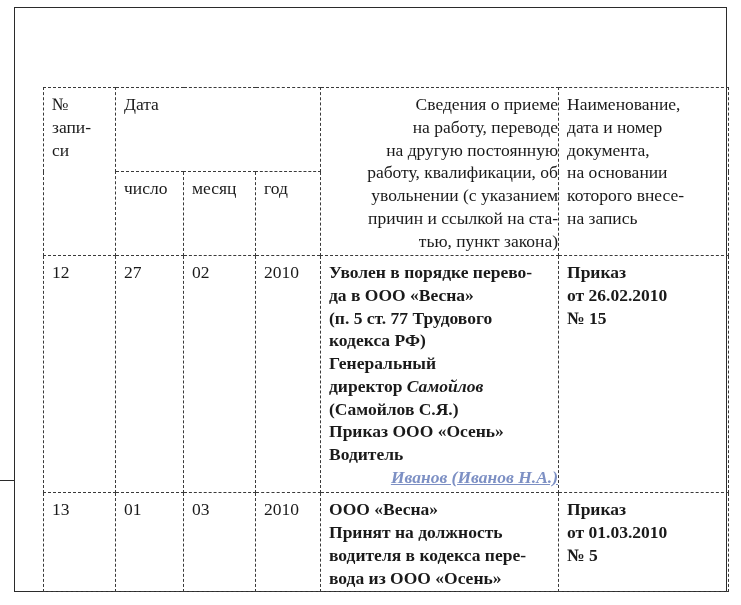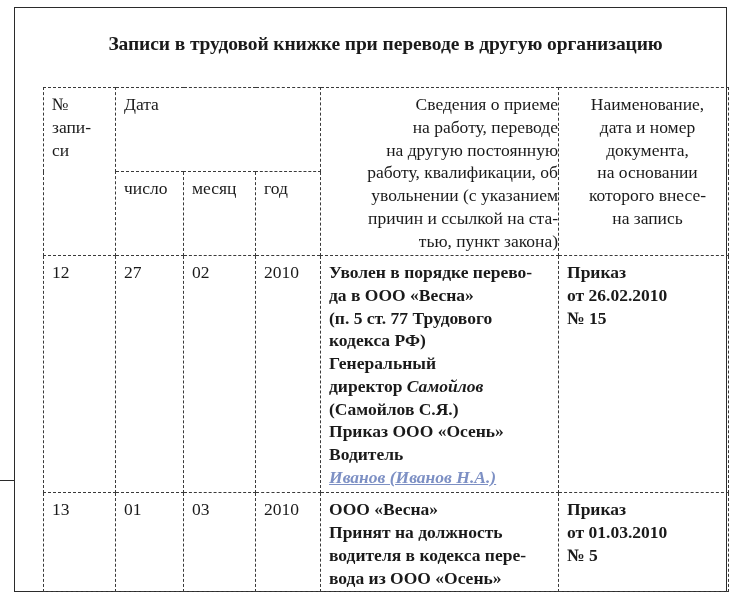--- a/index.html
+++ b/index.html
@@ -88,37 +88,37 @@
   .cell-lines > span {
     display: block;
     white-space: pre;
     font-weight: bold;
   }
 
   .sig {
     font-style: italic;
     color: #7d90c4;
     text-decoration: underline;
+    text-align: right;
   }
 
   .nm { font-style: italic; }
 
   td.num-cell, td.day-cell, td.month-cell, td.year-cell {
     font-size: 18px;
     padding-top: 6px;
   }
 </style>
 </head>
 <body>
 
 <div class="margin-rule"></div>
 
 <div class="page">
 
-  <div class="doc-title">Записи в трудовой книжке при переводе в другую организацию</div>
 
   <div class="tbl-wrap">
     <table class="record-table">
       <colgroup>
         <col class="c-num">
         <col class="c-day">
         <col class="c-month">
         <col class="c-year">
         <col class="c-info">
         <col class="c-doc">
@@ -130,21 +130,21 @@
 запи-
 си</th>
           <th colspan="3" class="hdr-date">Дата</th>
           <th rowspan="2" style="white-space:pre;text-align:right;">Сведения о приеме
 на работу, переводе
 на другую постоянную
 работу, квалификации, об
 увольнении (с указанием
 причин и ссылкой на ста-
 тью, пункт закона)</th>
-          <th rowspan="2" style="white-space:pre;text-align:center;">Наименование,
+          <th rowspan="2" style="white-space:pre;">Наименование,
 дата и номер
 документа,
 на основании
 которого внесе-
 на запись</th>
         </tr>
 
         <tr>
           <th>число</th>
           <th>месяц</th>

